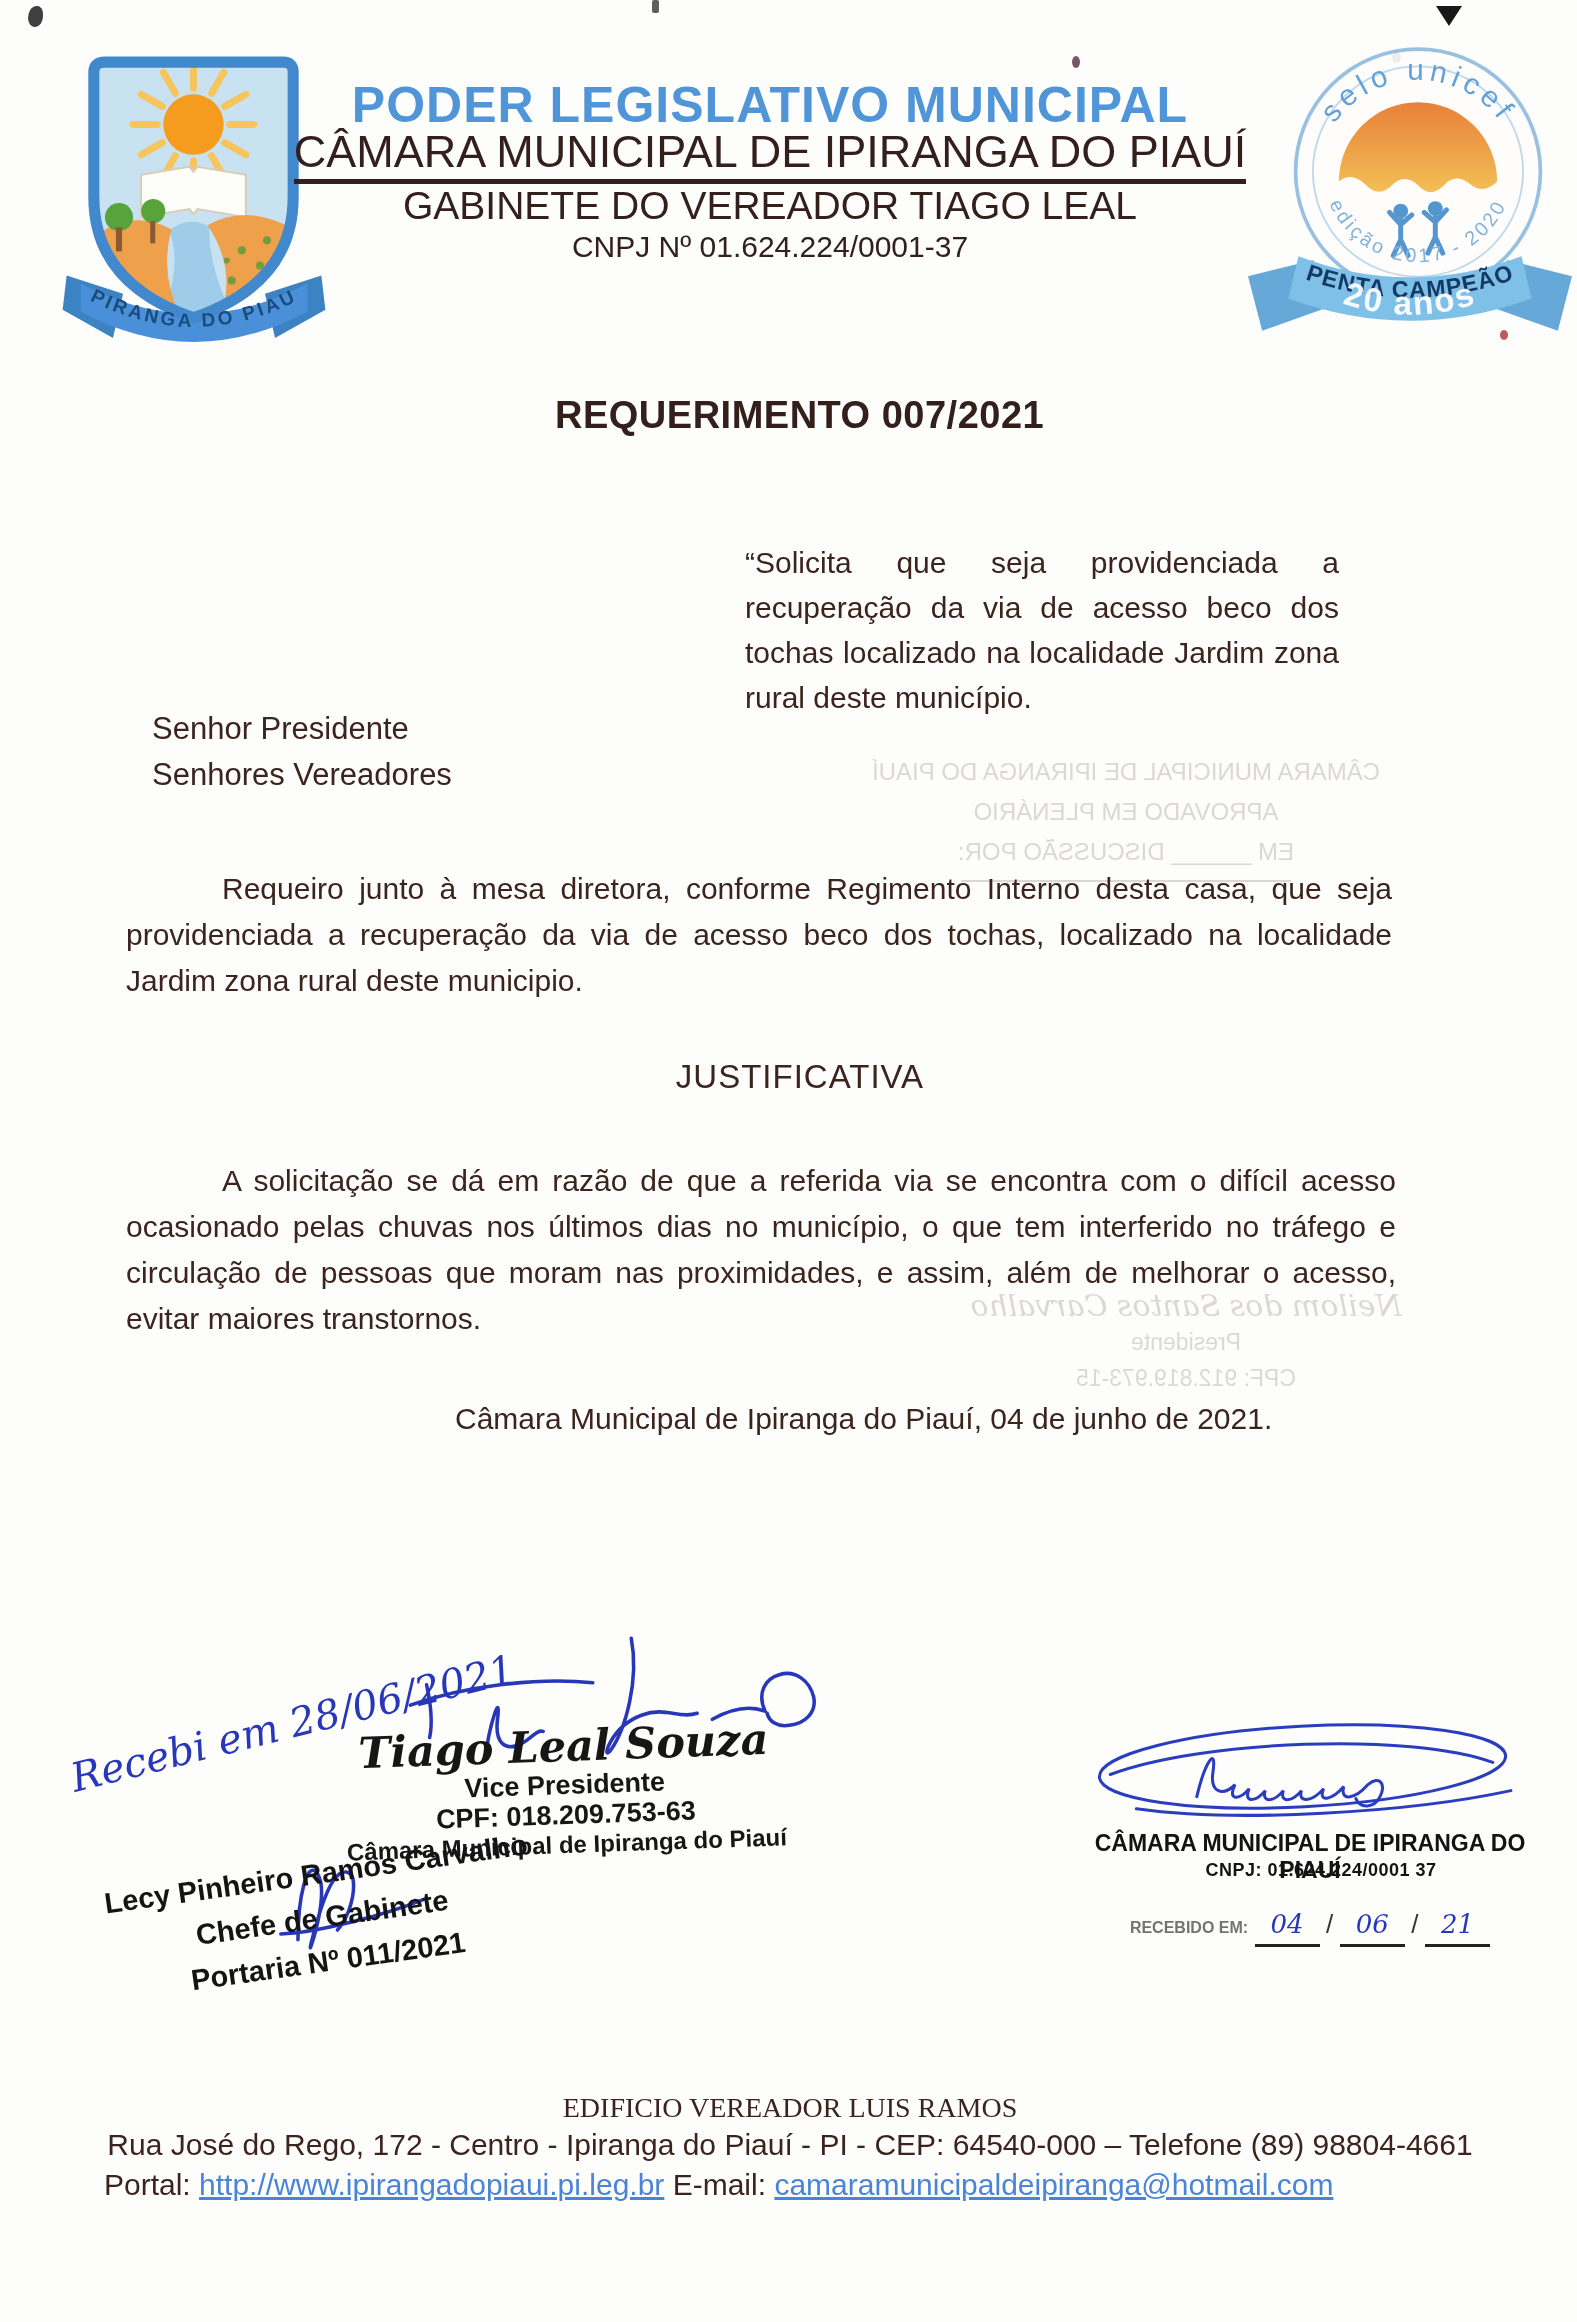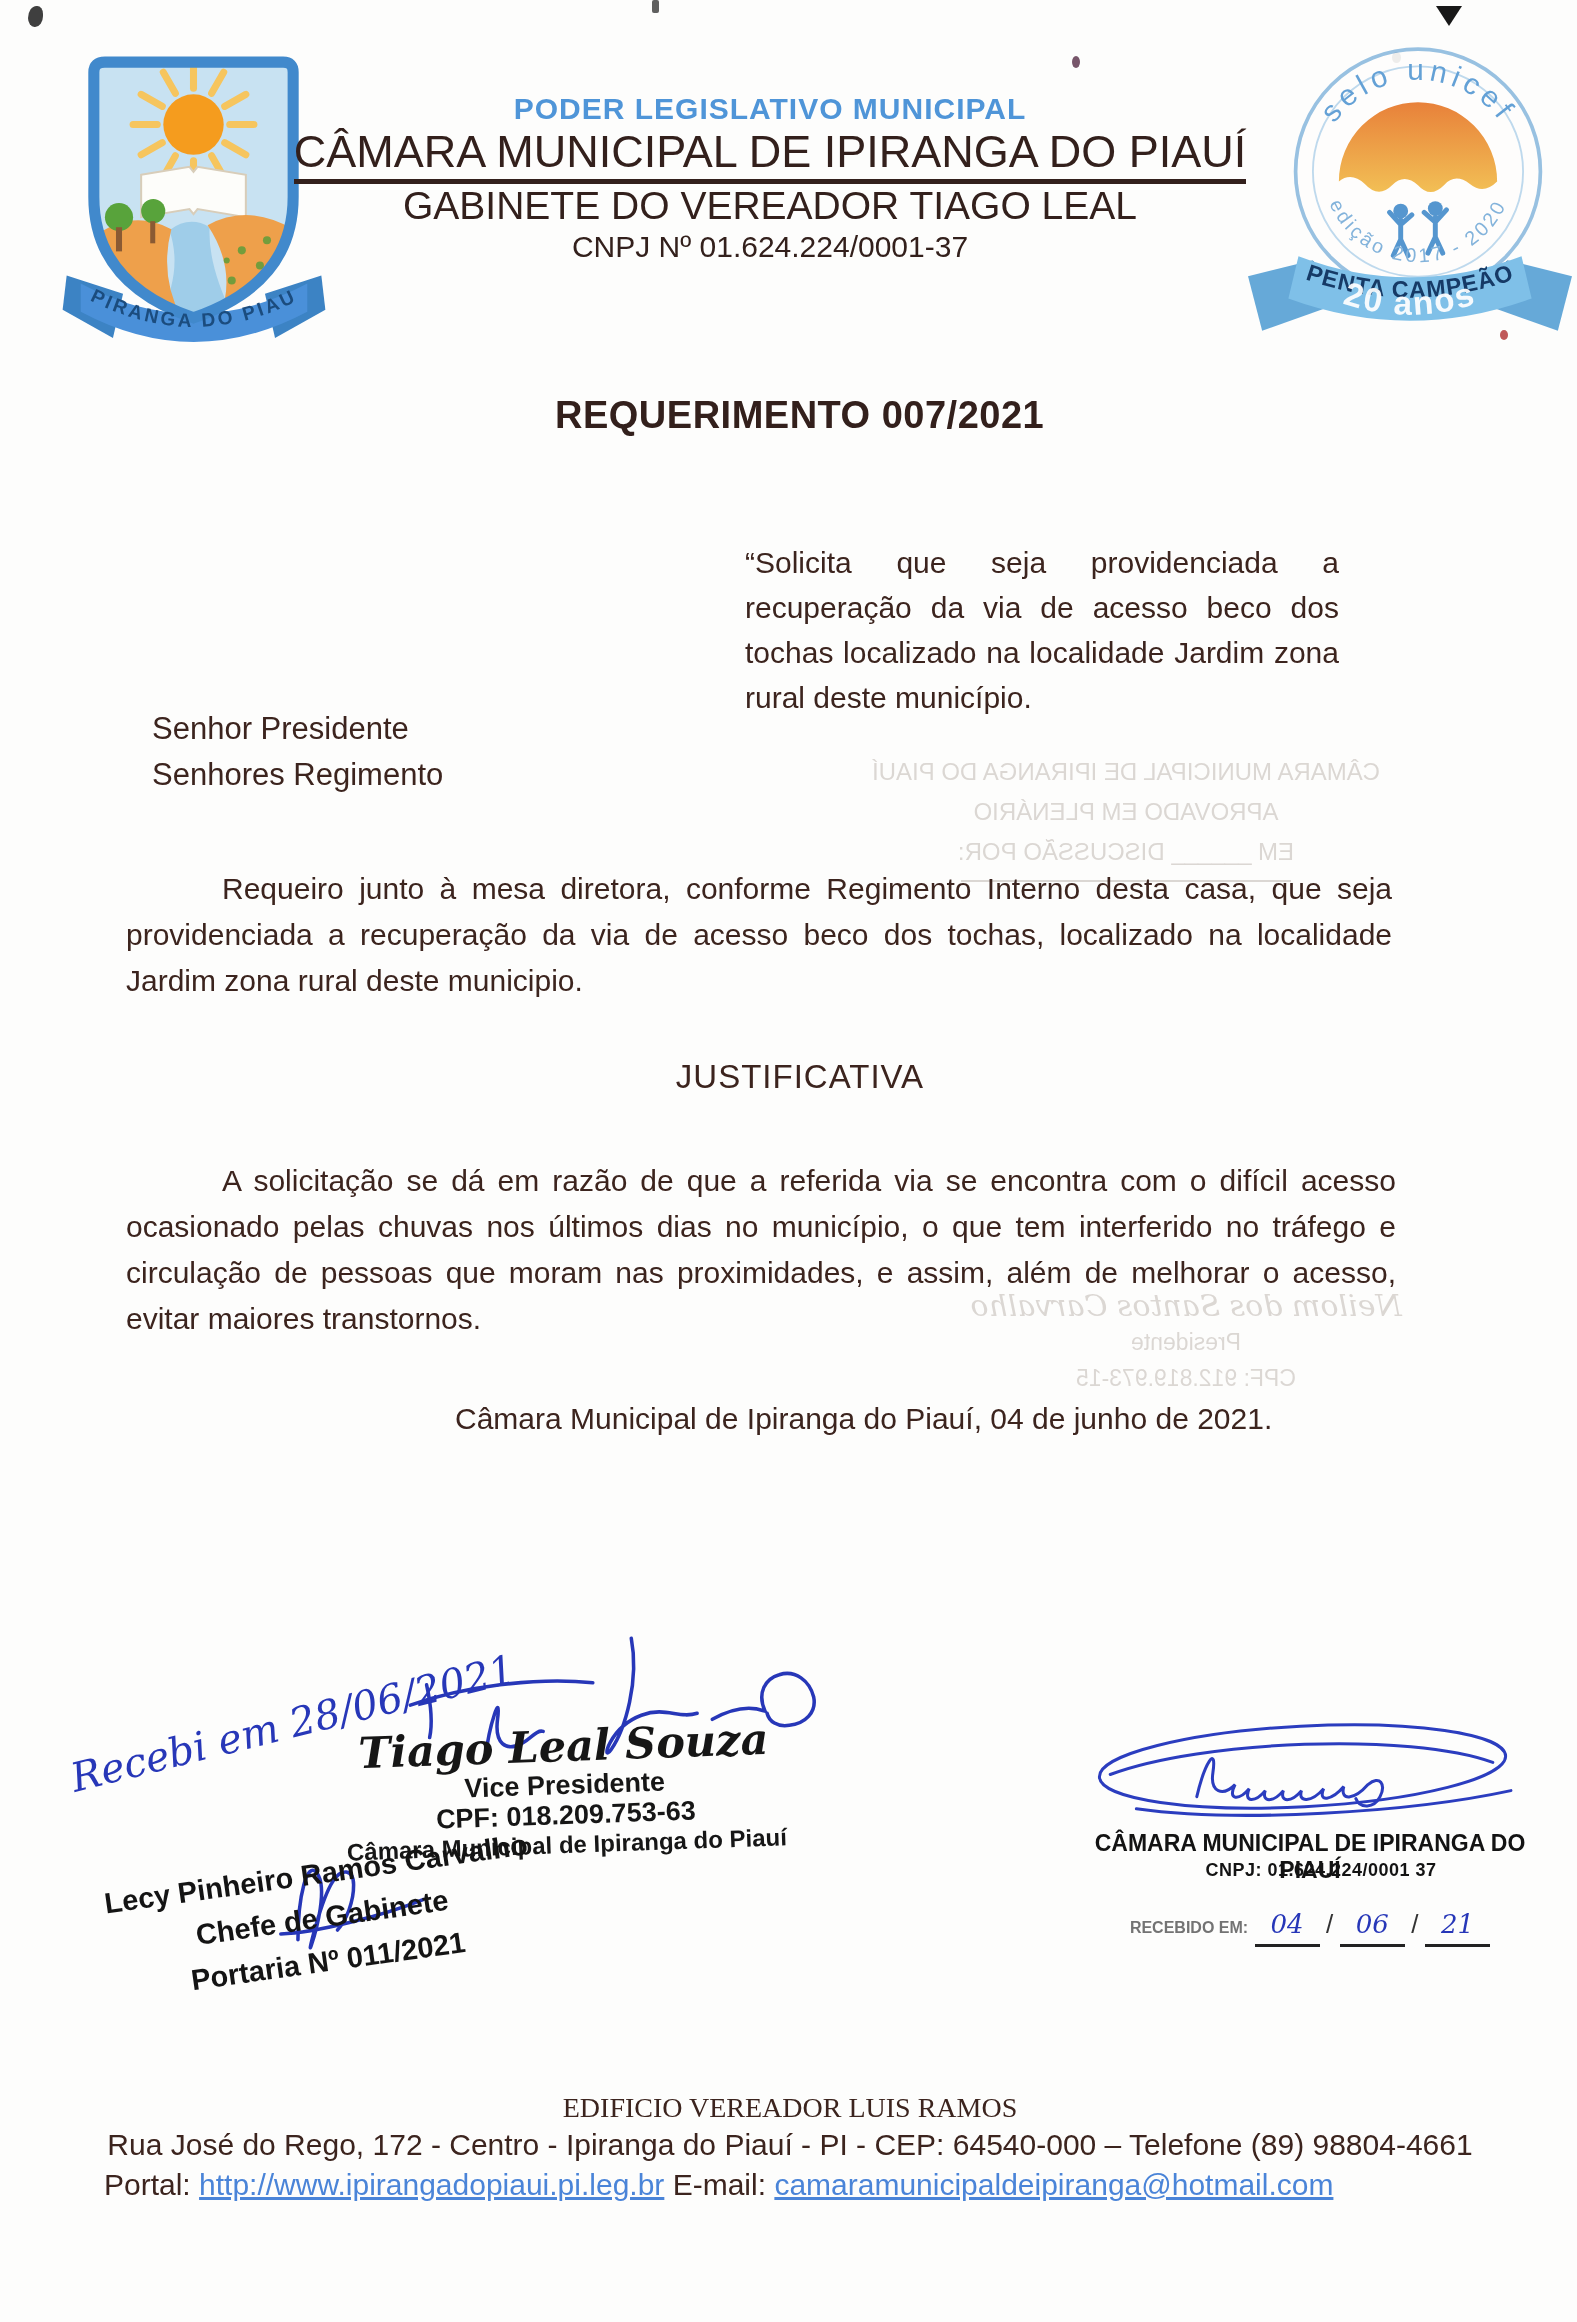--- a/index.html
+++ b/index.html
@@ -4,21 +4,21 @@
 <style>
   html,body{margin:0;padding:0;background:#e9e9e9;}
   .page{
     position:relative;width:1577px;height:2322px;margin:0 auto;
     background:#fdfdfc;overflow:hidden;
     font-family:"Liberation Sans",sans-serif;color:#3c241e;
   }
   .abs{position:absolute;}
   
   .hdr-line{left:150px;width:1240px;text-align:center;}
-  .hdr1{top:92px;font-size:30px;font-weight:bold;color:#4f95d8;letter-spacing:1px;}
+  .hdr1{top:76px;font-size:50px;font-weight:bold;color:#4f95d8;letter-spacing:1px;}
   .hdr2{top:126px;font-size:45px;color:#33201c;}
   .hdr2 span{border-bottom:5px solid #33201c;padding-bottom:2px;}
   .hdr3{top:184px;font-size:39px;color:#33201c;}
   .hdr4{top:230px;font-size:30px;color:#33201c;}
   
   .doc{font-size:30px;line-height:46px;color:#3c241e;}
   .title{top:394px;left:555px;font-size:38px;font-weight:bold;color:#33201c;letter-spacing:.5px;}
   .quote{top:540px;left:745px;width:594px;text-align:justify;line-height:45px;}
   .salut1{top:706px;left:152px;font-size:31px;}
   .salut2{top:752px;left:152px;font-size:31px;}
@@ -182,21 +182,21 @@
         <textPath href="#bannerArc2" startOffset="50%" text-anchor="middle">20 anos</textPath>
       </text>
     </svg>
   </div>
 
   <div class="abs title">REQUERIMENTO 007/2021</div>
 
   <div class="abs doc quote">“Solicita que seja providenciada a recuperação da via de acesso beco dos tochas localizado na localidade Jardim zona rural deste município.</div>
 
   <div class="abs doc salut1">Senhor Presidente</div>
-  <div class="abs doc salut2">Senhores Regimento</div>
+  <div class="abs doc salut2">Senhores Vereadores</div>
 
   <div class="abs bleed bleed1">
     <div>CÂMARA MUNICIPAL DE IPIRANGA DO PIAUÍ</div>
     <div>APROVADO EM PLENÁRIO</div>
     <div>EM ______ DISCUSSÃO POR:</div>
     <div class="rule"></div>
   </div>
 
   <div class="abs doc para1">Requeiro junto à mesa diretora, conforme Regimento Interno desta casa, que seja providenciada a recuperação da via de acesso beco dos tochas, localizado na localidade Jardim zona rural deste municipio.</div>
 

